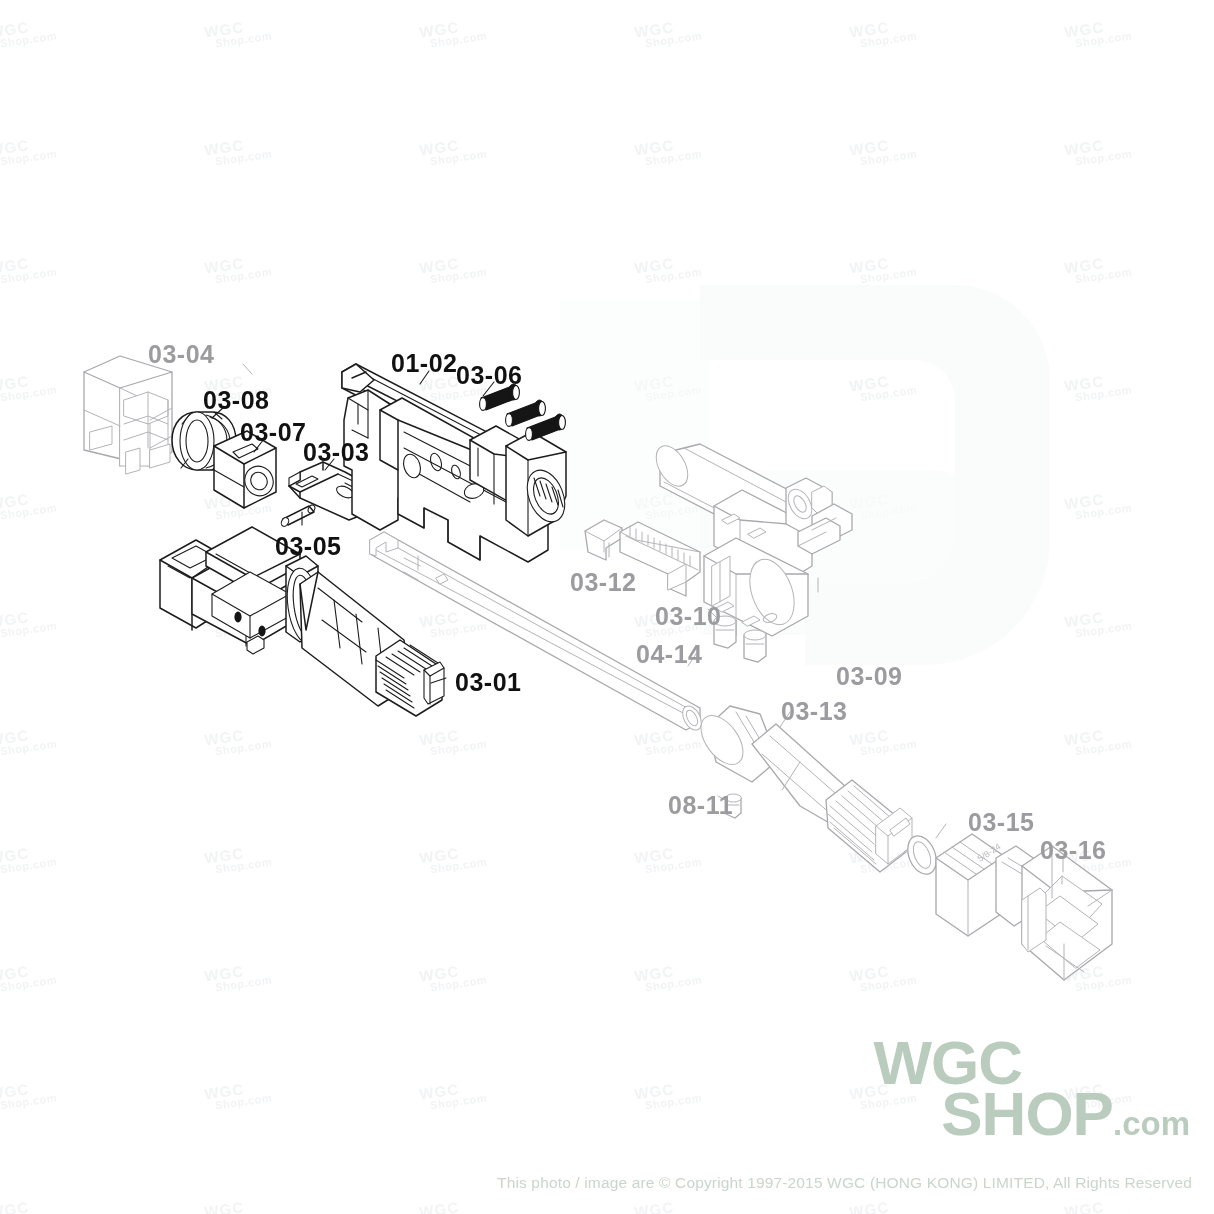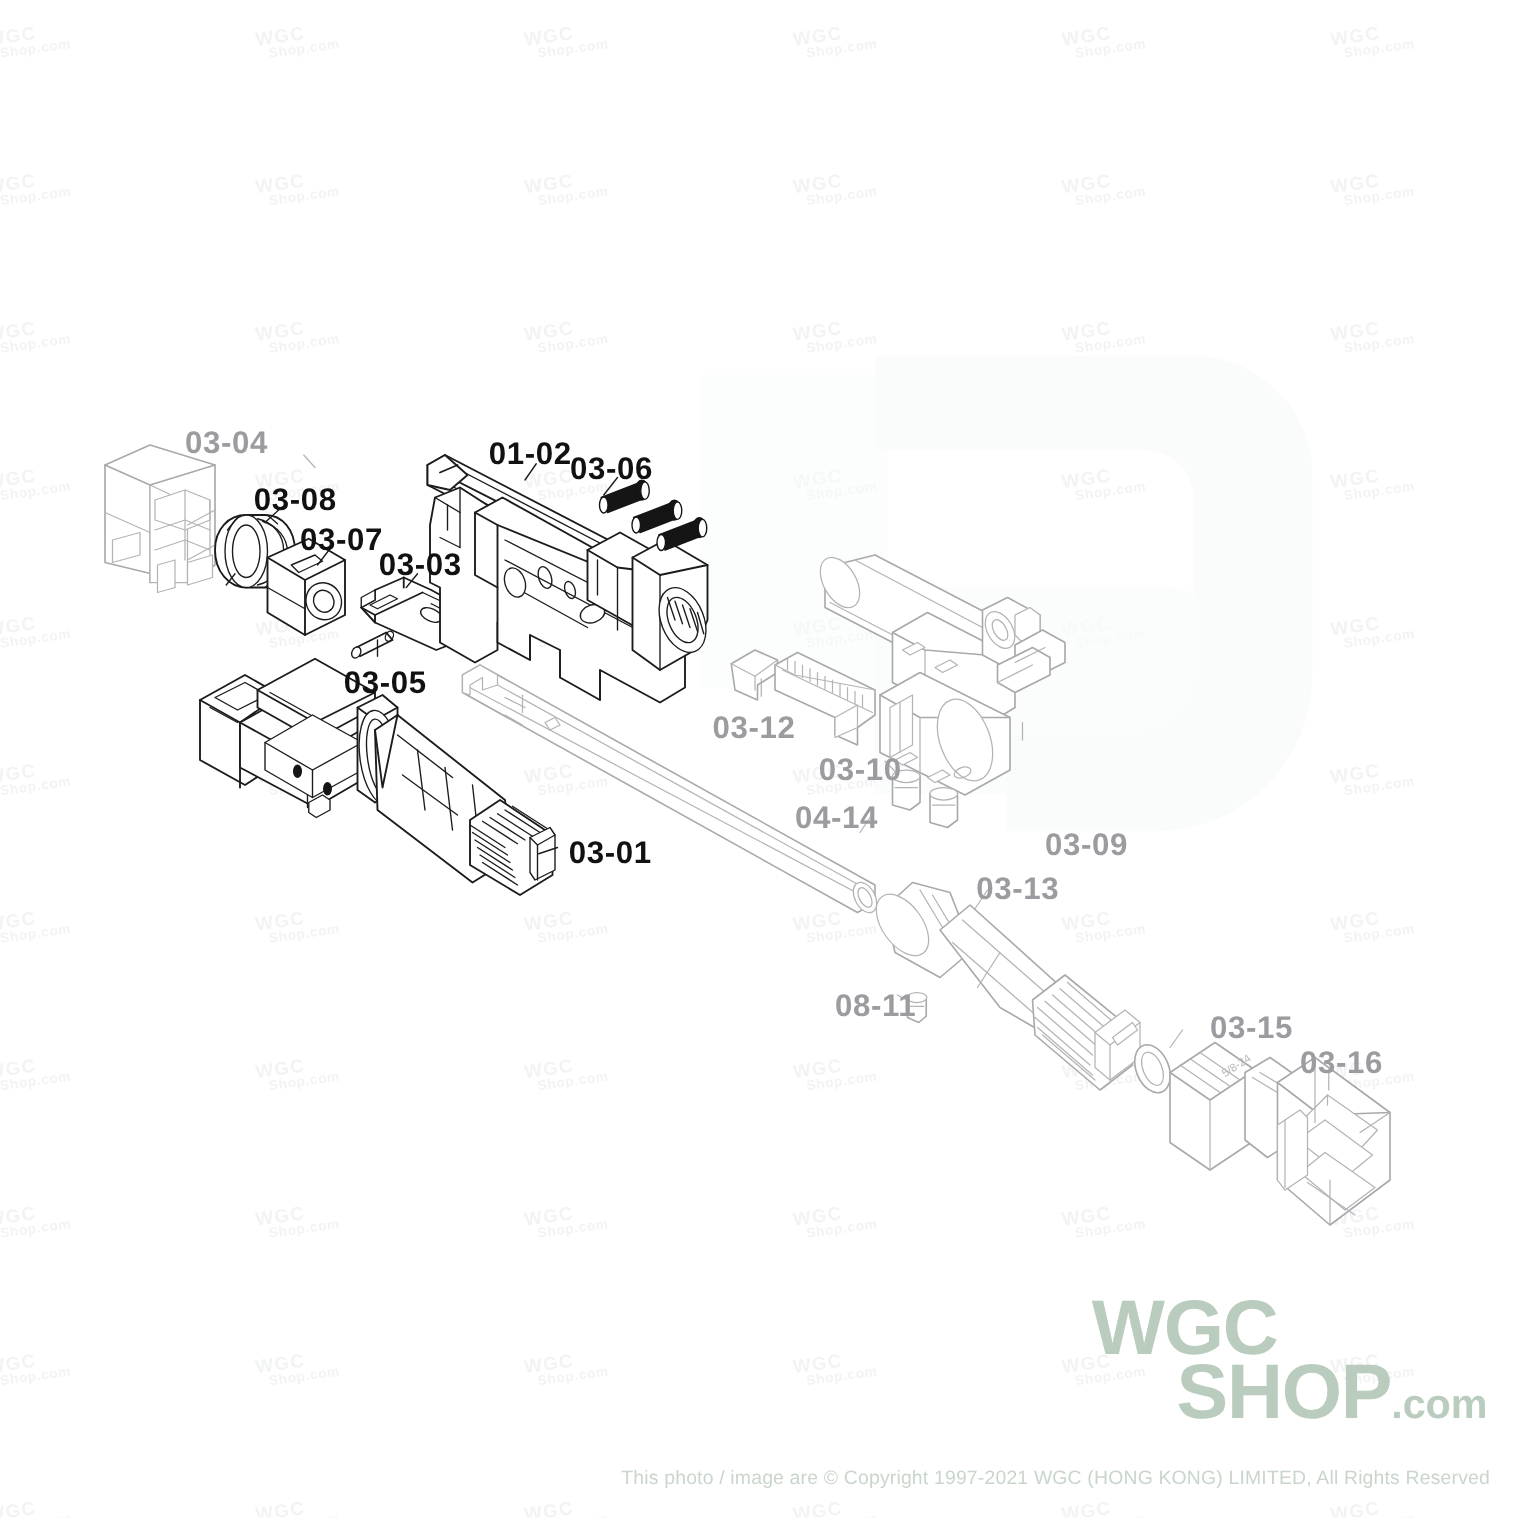--- a/index.html
+++ b/index.html
@@ -493,15 +493,15 @@
       <div class="callout grey" style="left: 636px; top: 640px;">04-14</div>
       <div class="callout grey" style="left: 930px; top: 808px; margin-left: 38px;">03-15</div>
       <div class="callout grey" style="left: 1040px; top: 836px;">03-16</div>
     </div>
 
   <div id="brand">
     <span class="l1">WGC</span>
     <span class="l2"><span>SHOP</span><span class="dom">.com</span></span>
   </div>
 
-  <div id="copy">This photo / image are © Copyright 1997-2021 WGC (HONG KONG) LIMITED, All Rights Reserved</div>
+  <div id="copy">This photo / image are © Copyright 1997-2015 WGC (HONG KONG) LIMITED, All Rights Reserved</div>
 
 </div>
 
 </body></html>

